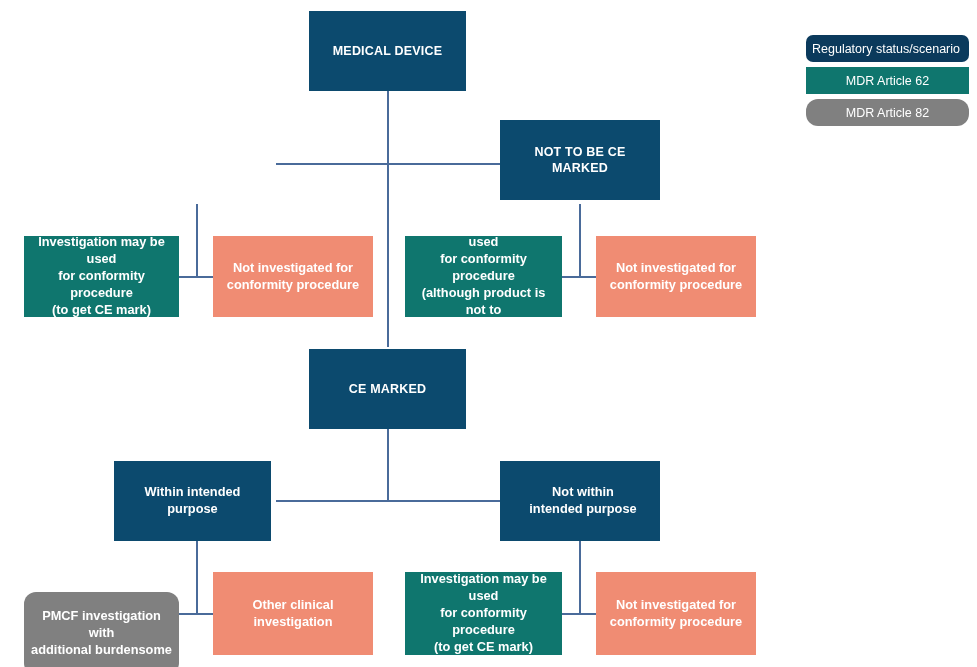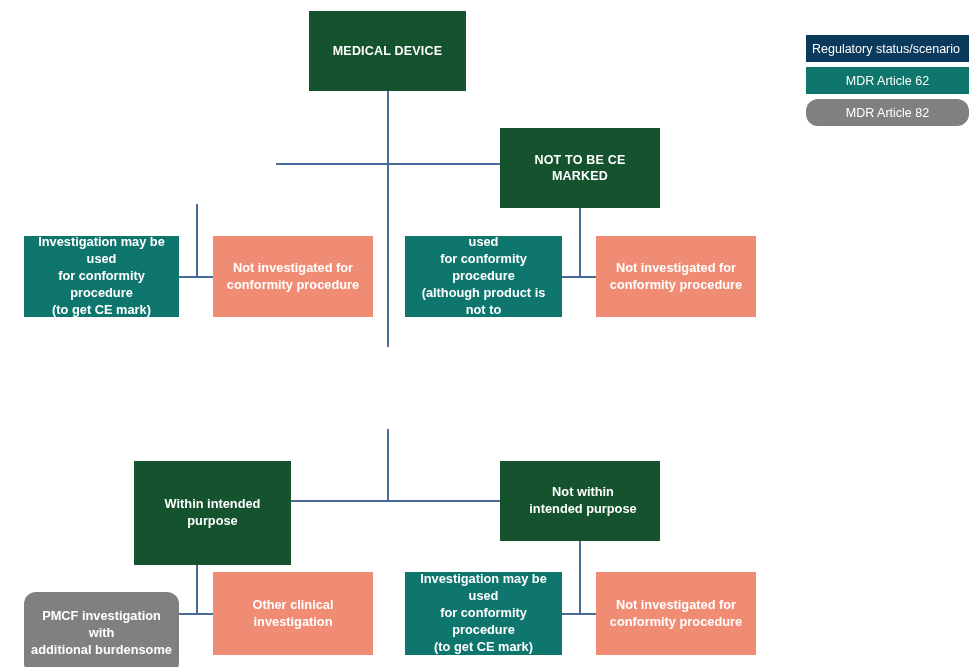--- a/index.html
+++ b/index.html
@@ -28,21 +28,21 @@
     justify-content: center;
     text-align: center;
     color: #ffffff;
     font-weight: bold;
     line-height: 1.32;
     padding: 4px 6px;
     z-index: 3;
   }
   .node .ln { display: block; width: 100%; }
 
-  .navy   { background: #14532d; }
+  .navy   { background: #0c4a6e; }
   .teal   { background: #0f766e; }
   .salmon { background: #f08c73; }
   .gray   { background: #808080; border-radius: 12px; }
 
   .t-primary { font-size: 12.5px; letter-spacing: 0.2px; }
   .t-leaf    { font-size: 12.8px; }
   .t-branch  { font-size: 12.8px; }
 
   
   .gap { height: 9px; }
@@ -74,20 +74,21 @@
     color: #ffffff;
     font-size: 12.5px;
     width: 163px;
     height: 27px;
     margin-bottom: 5px;
   }
   .legend-row.head {
     justify-content: flex-start;
     padding-left: 6px;
     background: #0b3a5c;
+    border-radius: 7px;
   }
 </style>
 </head>
 <body>
 
 <div id="canvas">
 
   <div class="vline" style="left:387px; top:91px; height:256px;"></div>
 
   <div class="hline" style="left:276px; top:163px; width:224px;"></div>
@@ -106,21 +107,21 @@
   <div class="hline" style="left:179px; top:613px; width:34px;"></div>
 
   <div class="vline" style="left:579px; top:541px; height:73px;"></div>
   <div class="hline" style="left:562px; top:613px; width:34px;"></div>
 
   <div class="node navy t-primary" style="left:309px; top:11px; width:157px; height:80px;">
     <span class="ln">MEDICAL DEVICE</span>
   </div>
 
 
-  <div class="node navy t-primary" style="left:500px; top:128px; width:160px; height:80px;">
+  <div class="node navy t-primary" style="left:500px; top:120px; width:160px; height:80px;">
     <span class="ln">NOT TO BE CE MARKED</span>
   </div>
 
   <div class="node teal t-leaf" style="left:24px; top:236px; width:155px; height:81px;">
     <span class="ln">Investigation may be used</span>
     <span class="ln">for conformity procedure</span>
     <span class="gap"></span>
     <span class="ln">(to get CE mark)</span>
   </div>
 
@@ -135,22 +136,25 @@
     <span class="gap"></span>
     <span class="ln">(although product is not to</span>
     <span class="ln">be CE marked)</span>
   </div>
 
   <div class="node salmon t-leaf" style="left:596px; top:236px; width:160px; height:81px;">
     <span class="ln">Not investigated for</span>
     <span class="ln">conformity procedure</span>
   </div>
 
+  <div class="node navy t-primary" style="left:309px; top:349px; width:157px; height:80px;">
+    <span class="ln">CE MARKED</span>
+  </div>
 
-  <div class="node navy t-branch" style="left:134px; top:461px; width:157px; height:104px;">
+  <div class="node navy t-branch" style="left:114px; top:461px; width:157px; height:80px;">
     <span class="ln">Within intended purpose</span>
   </div>
 
   <div class="node navy t-branch" style="left:500px; top:461px; width:160px; height:80px;padding-left:12px;">
     <span class="ln">Not within</span>
     <span class="ln">intended purpose</span>
   </div>
 
   <div class="node gray t-leaf" style="left:24px; top:564px; width:155px; height:83px;margin-top:28px;">
     <span class="ln">PMCF investigation with</span>

